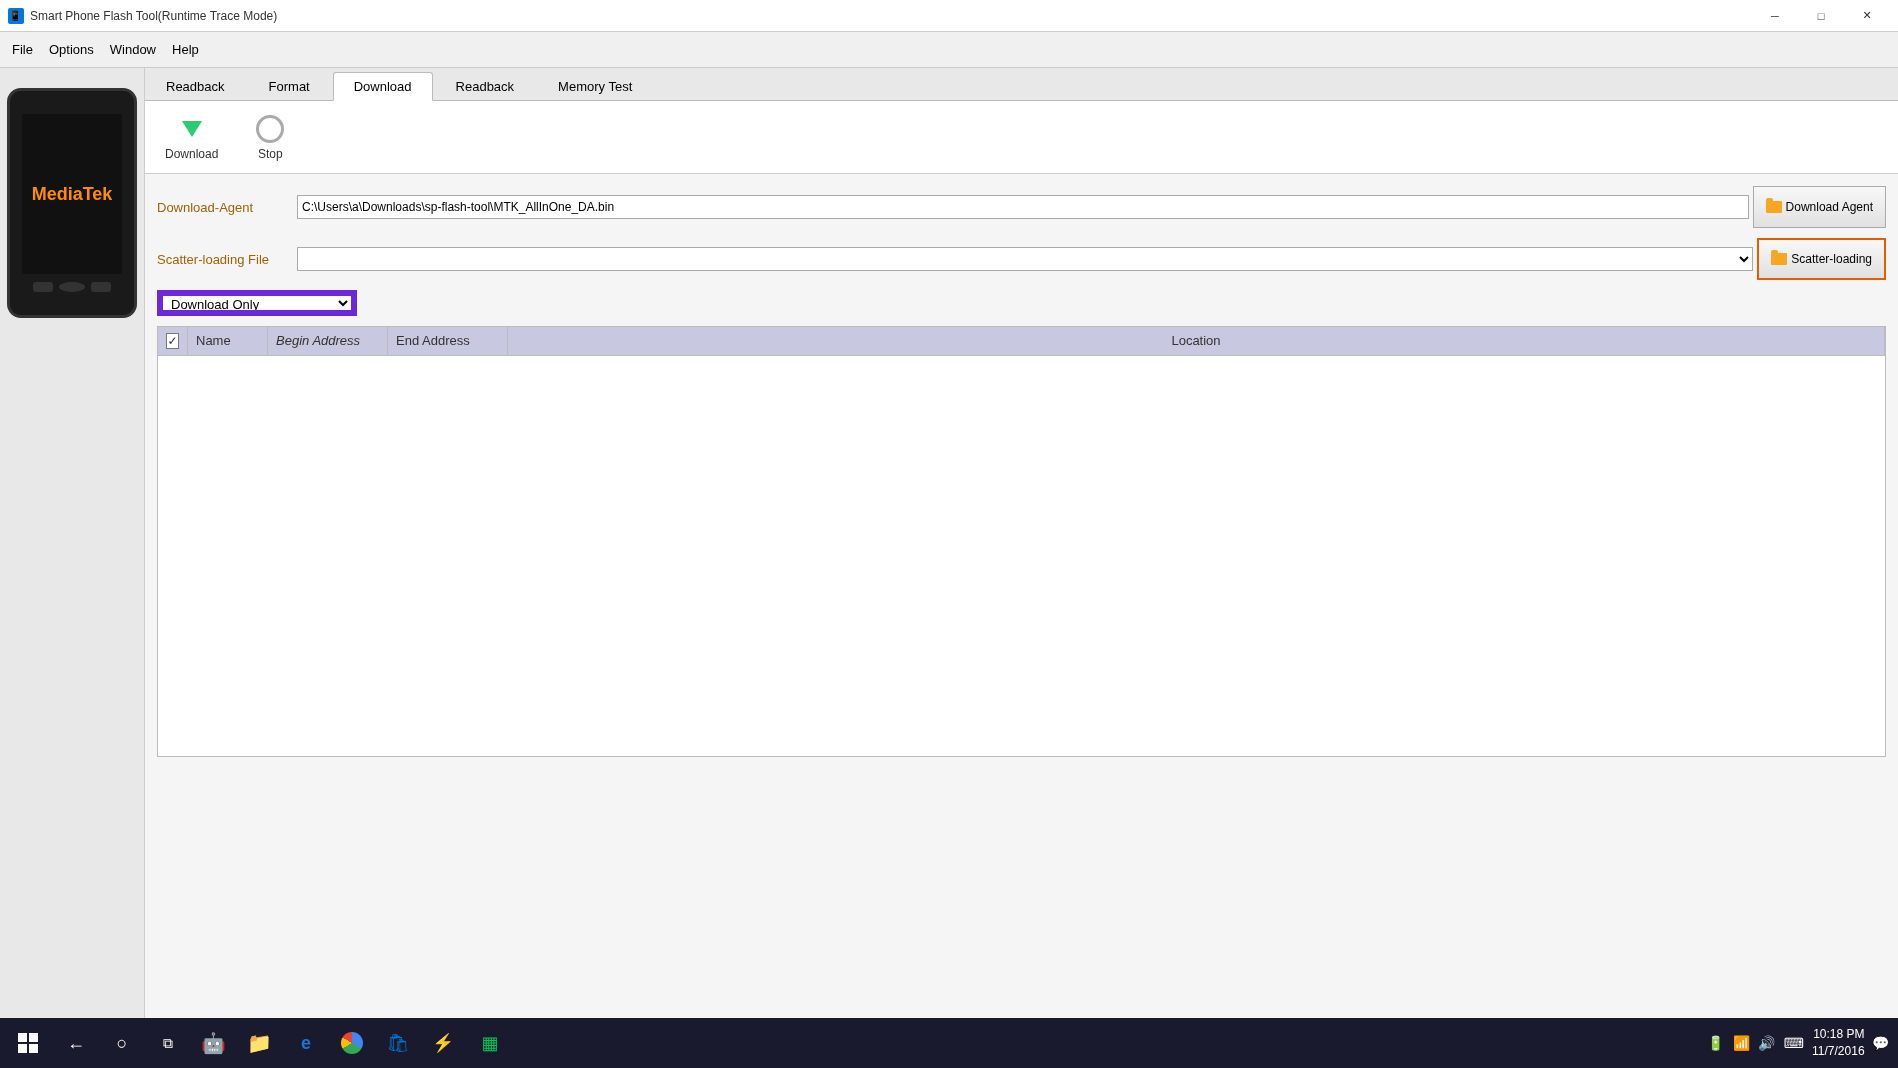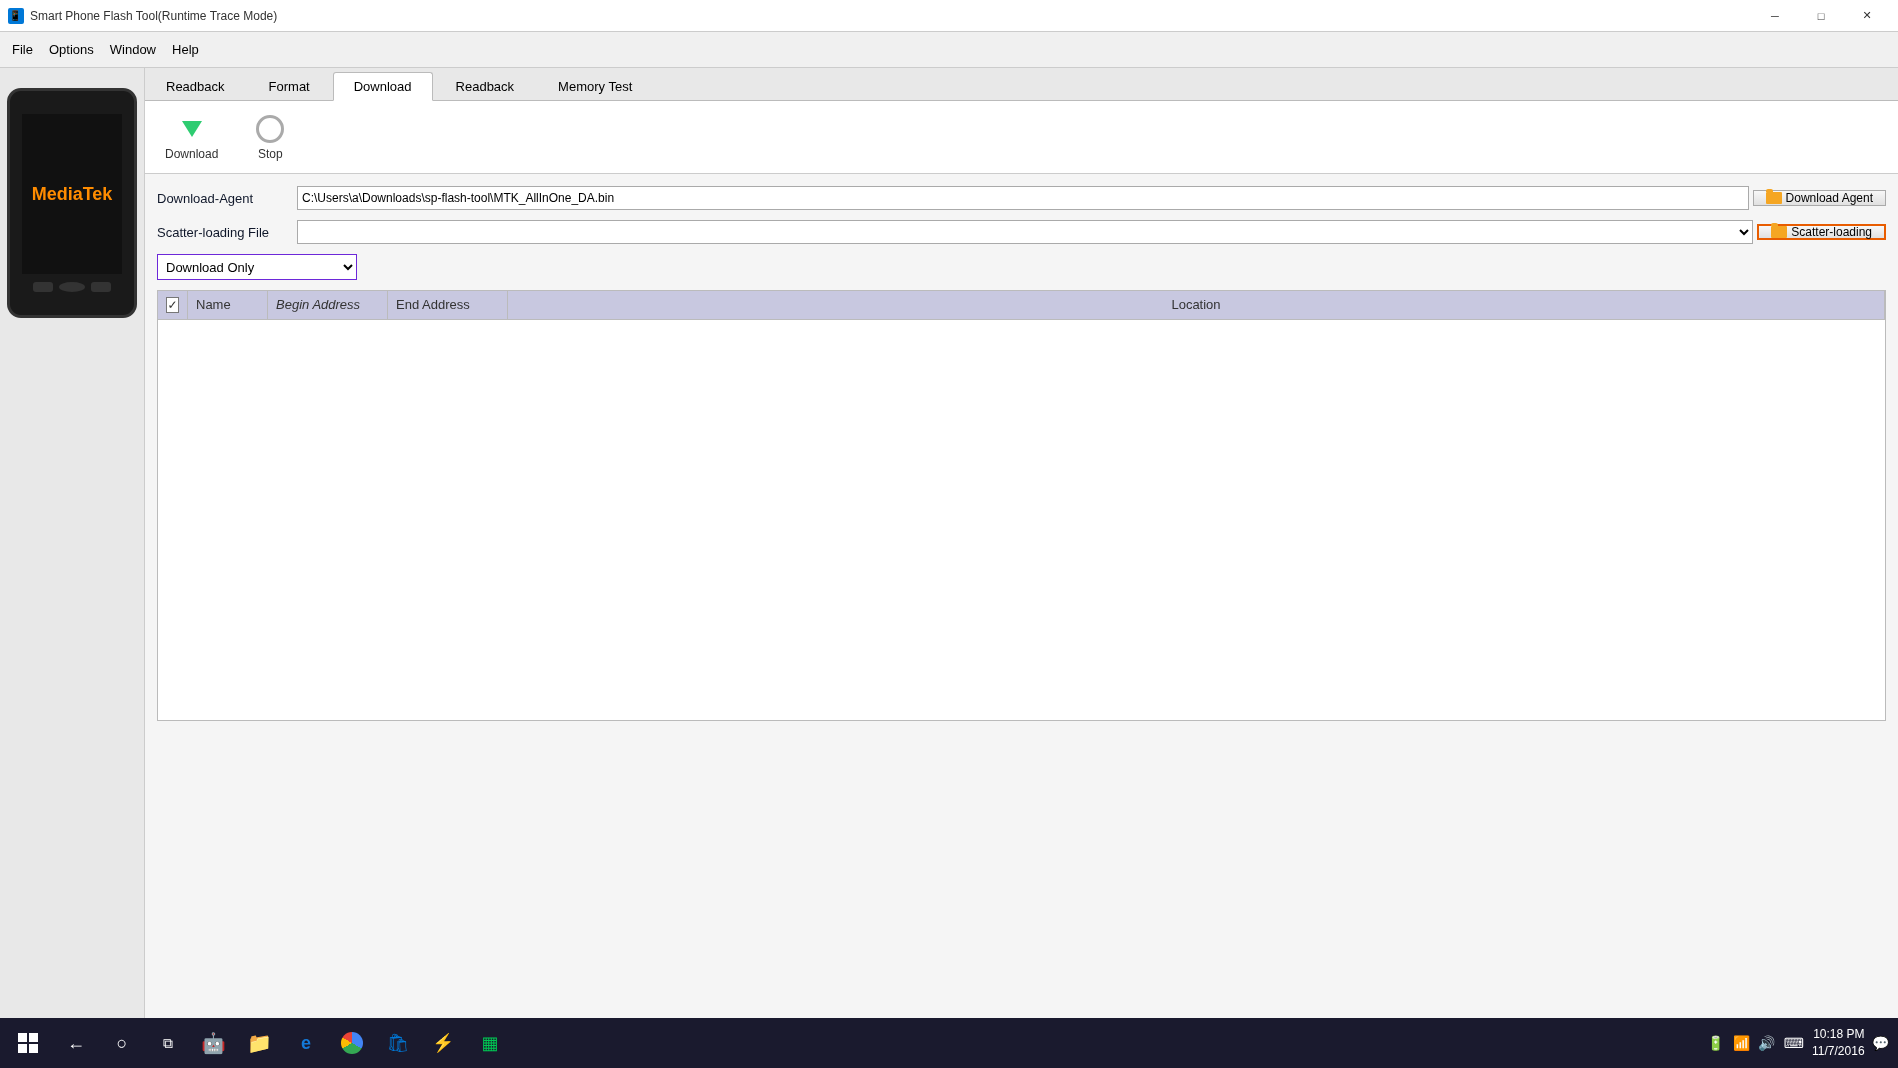--- a/index.html
+++ b/index.html
@@ -206,41 +206,41 @@
 
     
     .form-row {
       display: flex;
       align-items: center;
       margin-bottom: 10px;
     }
     .form-label {
       width: 140px;
       font-size: 13px;
-      color: #0f172a;
+      color: #a16207;
       flex-shrink: 0;
     }
     .form-input {
       flex: 1;
       height: 24px;
       border: 1px solid #aaa;
       background: #fff;
       padding: 0 4px;
       font-size: 12px;
     }
     .form-input-select {
       height: 24px;
       border: 1px solid #aaa;
       background: #fff;
       padding: 0 4px;
       font-size: 12px;
       flex: 1;
     }
     .form-btn {
-      height: 16px;
+      height: 42px;
       padding: 0 12px;
       border: 1px solid #aaa;
       background: linear-gradient(to bottom, #f8f8f8, #e0e0e0);
       cursor: pointer;
       font-size: 12px;
       margin-left: 4px;
       display: flex;
       align-items: center;
       gap: 4px;
       white-space: nowrap;
@@ -270,21 +270,21 @@
     
     .dropdown-row {
       display: flex;
       align-items: center;
       margin-bottom: 10px;
       gap: 4px;
     }
     .dropdown-select {
       width: 200px;
       height: 26px;
-      border: 1px solid #6d28d9;
+      border: 6px solid #6d28d9;
       background: #fff;
       font-size: 13px;
       padding: 0 4px;
     }
 
     
     .table-container {
       border: 1px solid #bbb;
       background: #fff;
     }

